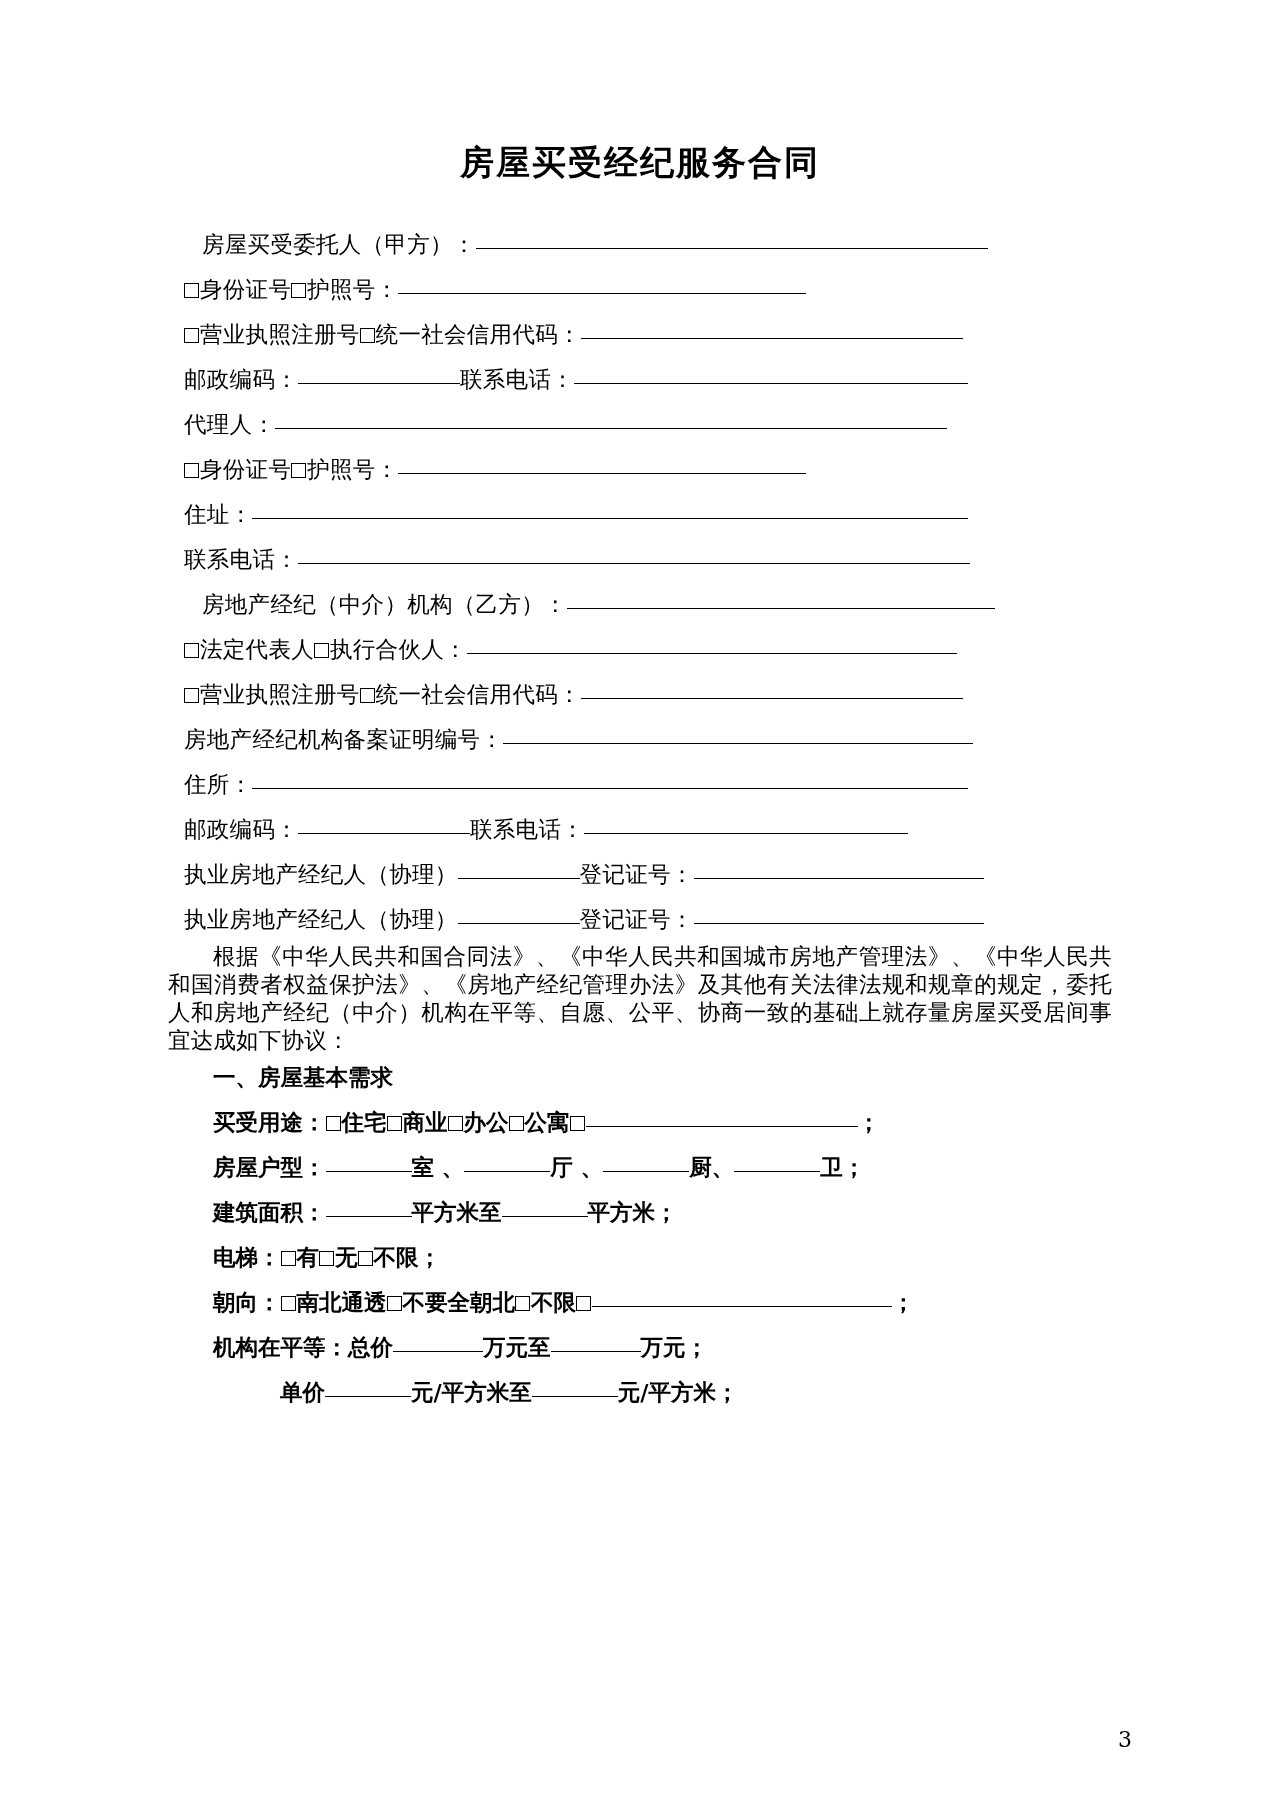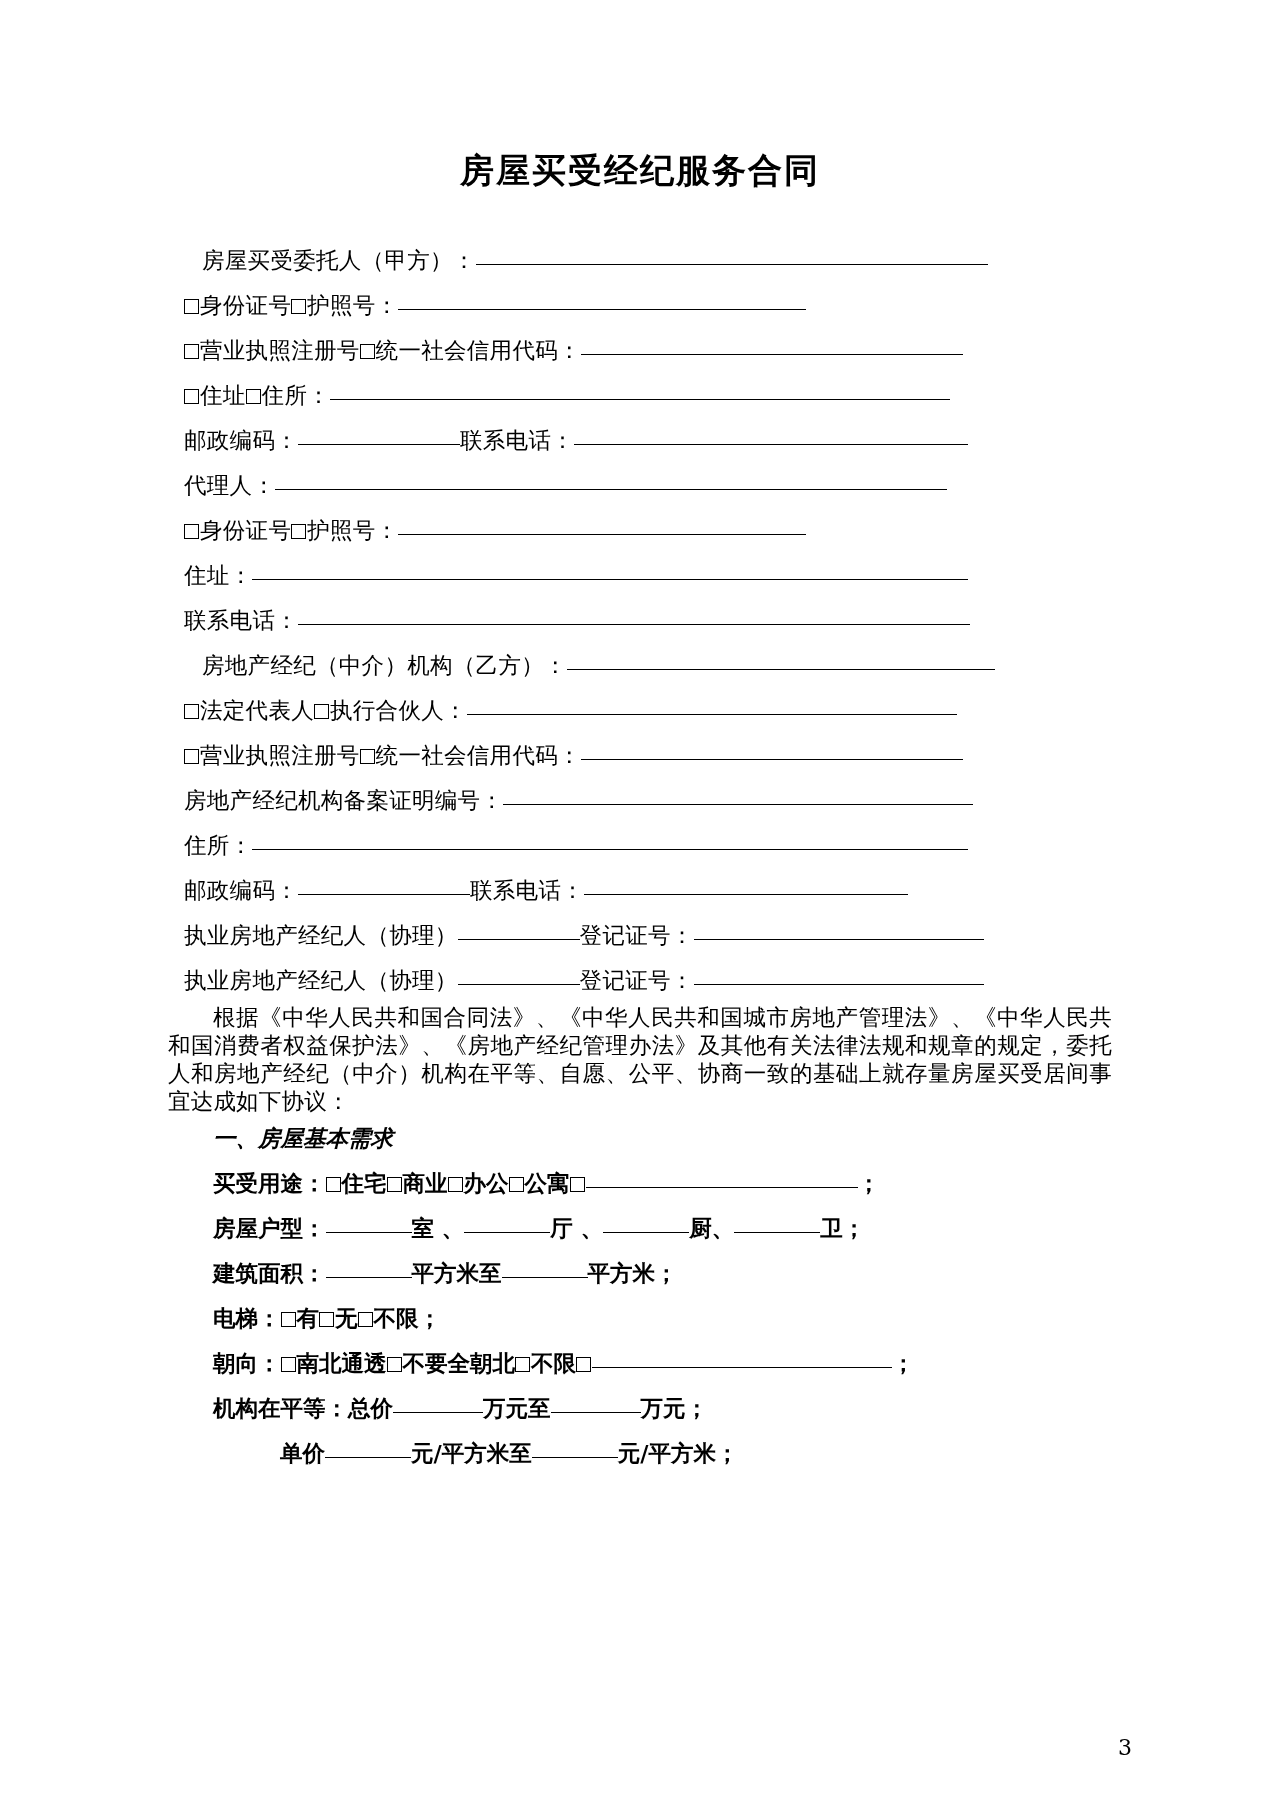--- a/index.html
+++ b/index.html
@@ -21,21 +21,21 @@
     height: 1810px;
     background: #ffffff;
     box-sizing: border-box;
     padding: 0;
   }
   .title {
     text-align: center;
     font-size: 34px;
     font-weight: 600;
     letter-spacing: 2px;
-    margin: 8px;
+    margin: 0;
     padding-top: 140px;
     font-family: "DejaVu Serif", "Liberation Serif", serif;
   }
   .body-area {
     padding-left: 168px;
     padding-right: 168px;
     padding-top: 36px;
   }
   .ln {
     font-size: 22.5px;
@@ -72,21 +72,20 @@
     margin: 0;
     letter-spacing: 0.2px;
   }
   .para .first { padding-left: 45px; }
   .sec-head {
     font-size: 22.5px;
     line-height: 46px;
     font-weight: 700;
     padding-left: 45px;
     white-space: nowrap;
-    font-style: italic;
   }
   .sub {
     font-size: 22.5px;
     line-height: 45px;
     padding-left: 45px;
     white-space: nowrap;
     display: block;
     font-weight: bold;
   }
   .sub.deeper { padding-left: 112px; }
@@ -108,21 +107,20 @@
   <div class="body-area">
 
     <div>
 
       <span class="ln indent"><span>房屋买受委托人（甲方）：</span><span class="rule" style="width:512px"></span></span>
 
       <span class="ln"><span class="cbx"></span><span>身份证号</span><span class="cbx"></span><span>护照号：</span><span class="rule" style="width:408px"></span></span>
 
       <span class="ln"><span class="cbx"></span><span>营业执照注册号</span><span class="cbx"></span><span>统一社会信用代码：</span><span class="rule" style="width:382px"></span></span>
 
-      <span class="ln"><span class="cbx"></span><span>住址</span><span class="cbx"></span><span>住所：</span><span class="rule" style="width:620px"></span></span>
 
       <span class="ln"><span>邮政编码：</span><span class="rule" style="width:162px"></span><span>联系电话：</span><span class="rule" style="width:394px"></span></span>
 
       <span class="ln"><span>代理人：</span><span class="rule" style="width:672px"></span></span>
 
       <span class="ln"><span class="cbx"></span><span>身份证号</span><span class="cbx"></span><span>护照号：</span><span class="rule" style="width:408px"></span></span>
 
       <span class="ln"><span>住址：</span><span class="rule" style="width:716px"></span></span>
 
       <span class="ln"><span>联系电话：</span><span class="rule" style="width:672px"></span></span>

